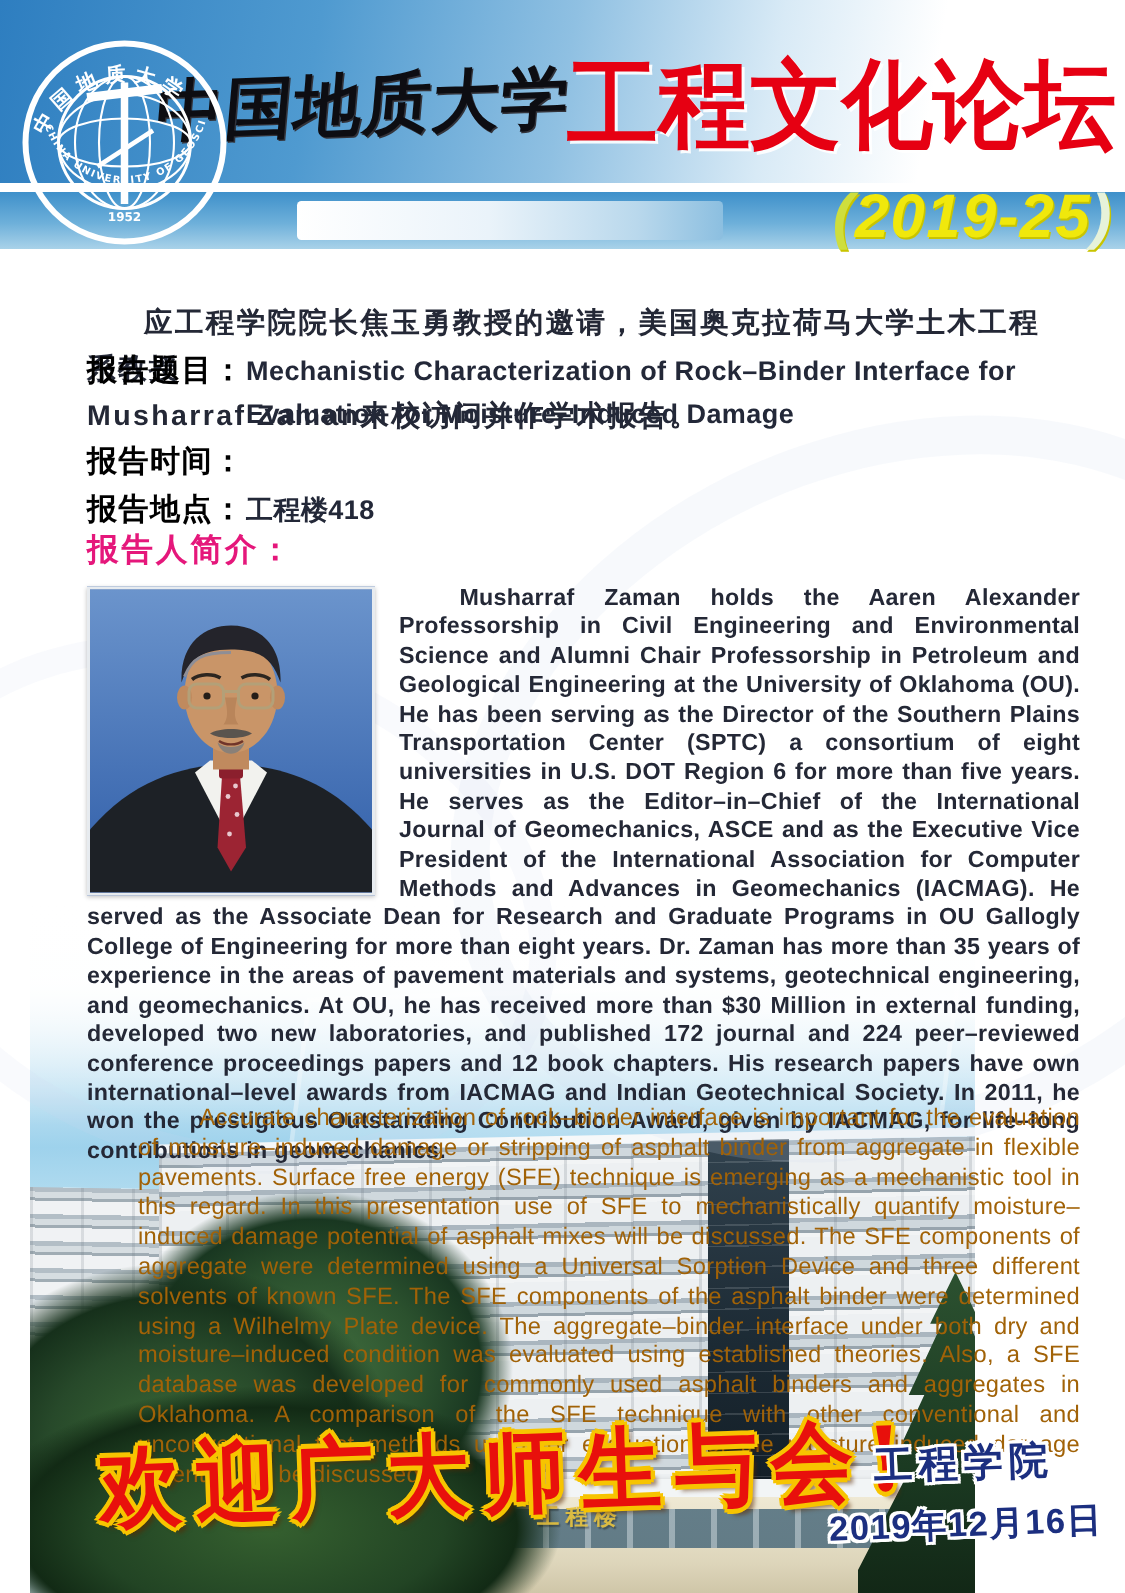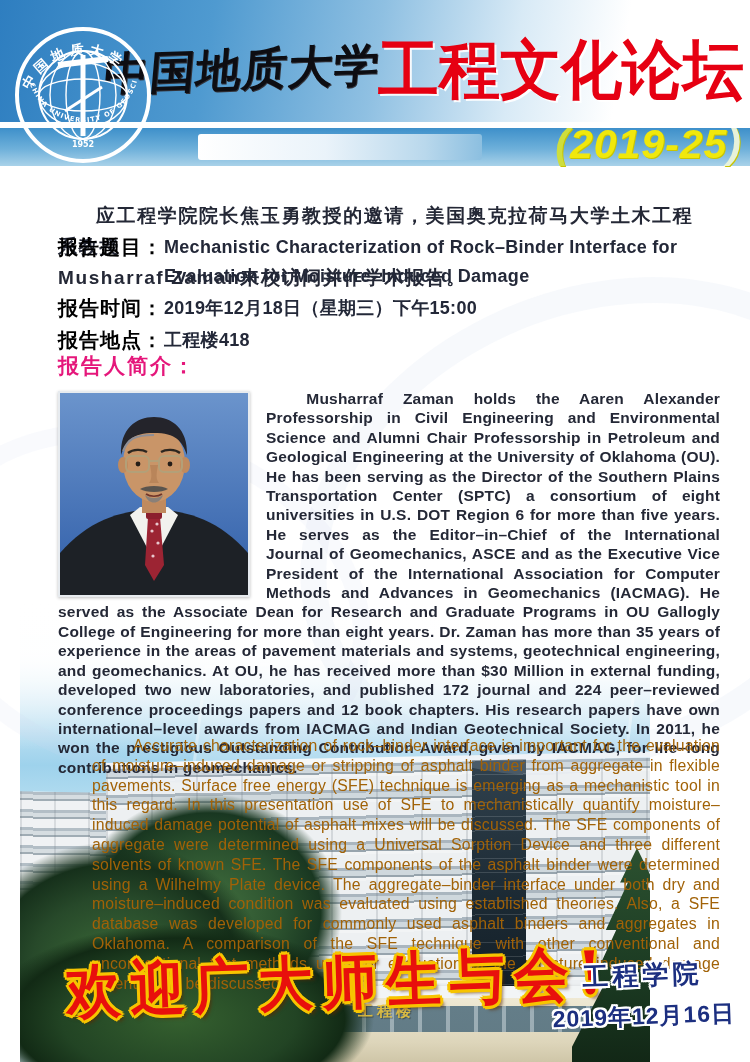--- a/index.html
+++ b/index.html
@@ -172,21 +172,20 @@
 Musharraf Zaman来校访问并作学术报告。</div>
 
   <div class="meta">
     <div class="meta-row">
       <div class="meta-label">报告题目：</div>
       <div class="meta-value preline">Mechanistic Characterization of Rock–Binder Interface for
 Evaluation for Moisture–Induced Damage</div>
     </div>
     <div class="meta-row">
       <div class="meta-label">报告时间：</div>
-      <div class="meta-value">2019年12月18日（星期三）下午15:00</div>
     </div>
     <div class="meta-row">
       <div class="meta-label">报告地点：</div>
       <div class="meta-value">工程楼418</div>
     </div>
   </div>
 
   <div class="speaker">
     <div class="section-label">报告人简介：</div>
     <div class="bio-wrap">

